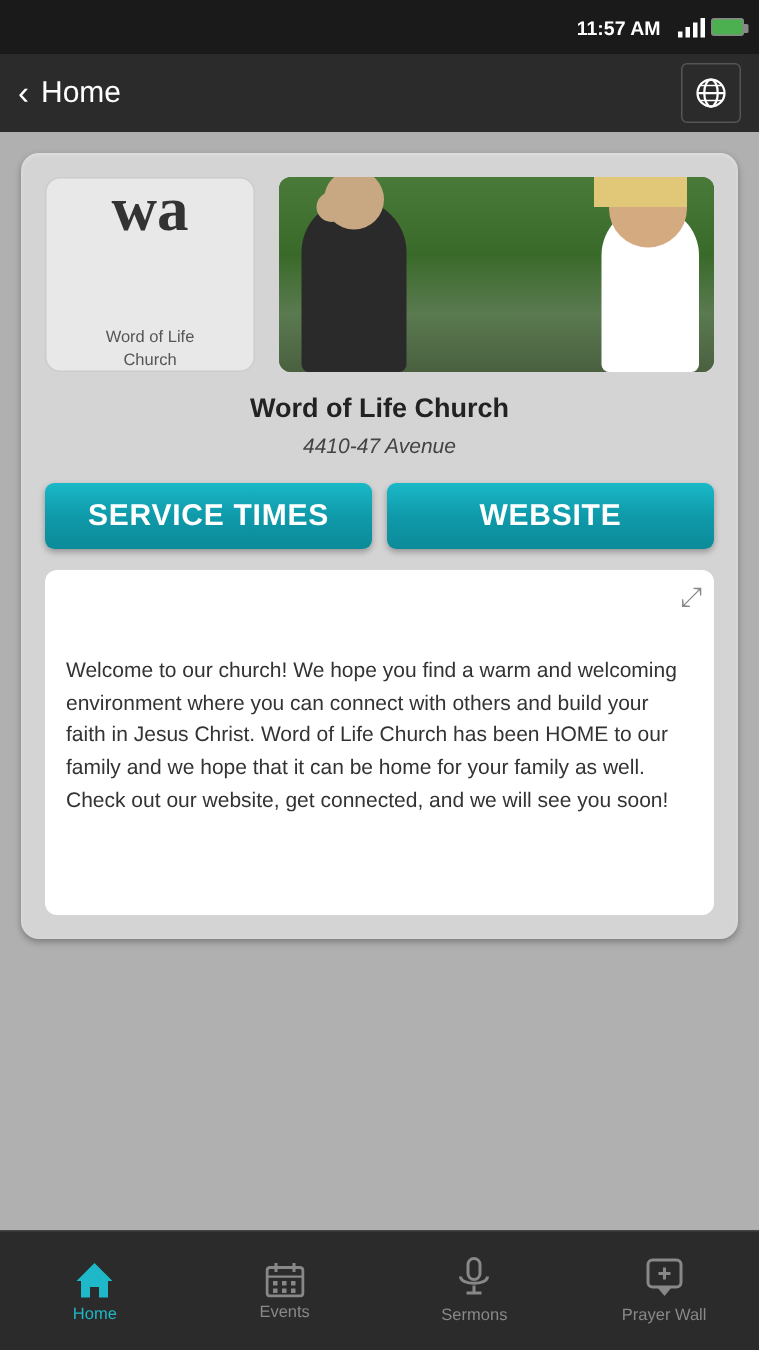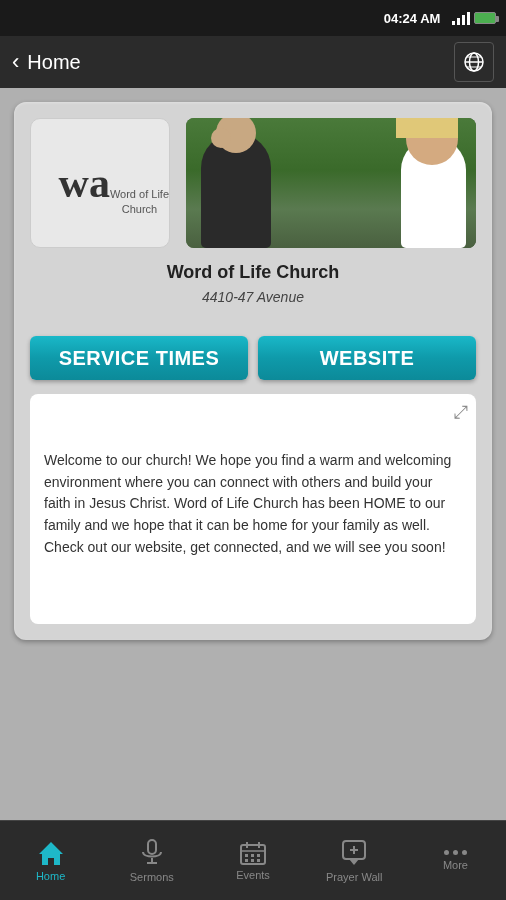--- a/index.html
+++ b/index.html
@@ -115,23 +115,23 @@
       gap: 16px;
       margin-bottom: 14px;
     }
     .church-logo {
       width: 140px;
       height: 130px;
       background: #e8e8e8;
       border-radius: 10px;
       border: 1px solid #ccc;
       display: flex;
-      flex-direction: row;
-      align-items: center;
-      justify-content: flex-end;
+      flex-direction: column;
+      align-items: center;
+      justify-content: space-between;
       flex-shrink: 0;
     }
     .logo-wa {
       font-size: 42px;
       font-weight: bold;
       color: #333;
       font-family: 'Times New Roman', serif;
       line-height: 1;
     }
     .logo-text {
@@ -200,21 +200,21 @@
       top: -38px;
       left: -5px;
       width: 62px;
       height: 38px;
       background: #e0c878;
       border-radius: 50% 50% 0 0;
     }
 
     .church-info {
       text-align: center;
-      margin-bottom: 28px;
+      margin-bottom: 14px;
     }
     .church-name {
       font-size: 18px;
       font-weight: bold;
       color: #222;
       margin-bottom: 4px;
     }
     .church-address {
       font-size: 14px;
       color: #444;
@@ -317,21 +317,21 @@
     .chevron-left {
       font-size: 22px;
       color: #fff;
     }
   </style>
 </head>
 <body>
 
 <div class="status-bar">
   <div class="status-icons">
-    <span>04:24 AM</span>
+    <span>11:57 AM</span>
     &nbsp;
     <div class="signal-bars">
       <span style="height:4px;"></span>
       <span style="height:7px;"></span>
       <span style="height:10px;"></span>
       <span style="height:13px;"></span>
     </div>
     <div class="battery-green"></div>
   </div>
 </div>
@@ -390,32 +390,20 @@
 
 <div class="bottom-nav">
 
   <div class="nav-item active">
     <div style="width:28px;height:26px;position:relative;">
       <svg width="28" height="26" viewBox="0 0 28 26">
         <polygon points="14,2 2,14 5,14 5,25 11,25 11,18 17,18 17,25 23,25 23,14 26,14" fill="#1eb8c8"></polygon>
       </svg>
     </div>
     <span class="nav-label" style="color:#1eb8c8;">Home</span>
-  </div>
-
-  <div class="nav-item">
-    <div>
-      <svg width="22" height="26" viewBox="0 0 22 26">
-        <rect x="7" y="1" width="8" height="14" rx="4" fill="none" stroke="#888" stroke-width="2"></rect>
-        <path d="M2 13 C2 19 20 19 20 13" fill="none" stroke="#888" stroke-width="2"></path>
-        <line x1="11" y1="19" x2="11" y2="24" stroke="#888" stroke-width="2"></line>
-        <line x1="6" y1="24" x2="16" y2="24" stroke="#888" stroke-width="2"></line>
-      </svg>
-    </div>
-    <span class="nav-label">Sermons</span>
   </div>
 
   <div class="nav-item">
     <div style="width:26px;height:24px;">
       <svg width="26" height="24" viewBox="0 0 26 24">
         <rect x="1" y="4" width="24" height="19" rx="2" fill="none" stroke="#888" stroke-width="2"></rect>
         <line x1="1" y1="10" x2="25" y2="10" stroke="#888" stroke-width="1.5"></line>
         <line x1="7" y1="1" x2="7" y2="7" stroke="#888" stroke-width="2"></line>
         <line x1="19" y1="1" x2="19" y2="7" stroke="#888" stroke-width="2"></line>
         <rect x="5" y="13" width="3" height="3" fill="#888"></rect>
@@ -424,32 +412,36 @@
         <rect x="5" y="18" width="3" height="3" fill="#888"></rect>
         <rect x="11" y="18" width="3" height="3" fill="#888"></rect>
         <rect x="17" y="18" width="3" height="3" fill="#888"></rect>
       </svg>
     </div>
     <span class="nav-label">Events</span>
   </div>
 
   <div class="nav-item">
     <div>
+      <svg width="22" height="26" viewBox="0 0 22 26">
+        <rect x="7" y="1" width="8" height="14" rx="4" fill="none" stroke="#888" stroke-width="2"></rect>
+        <path d="M2 13 C2 19 20 19 20 13" fill="none" stroke="#888" stroke-width="2"></path>
+        <line x1="11" y1="19" x2="11" y2="24" stroke="#888" stroke-width="2"></line>
+        <line x1="6" y1="24" x2="16" y2="24" stroke="#888" stroke-width="2"></line>
+      </svg>
+    </div>
+    <span class="nav-label">Sermons</span>
+  </div>
+
+  <div class="nav-item">
+    <div>
       <svg width="26" height="26" viewBox="0 0 26 26">
         <rect x="2" y="2" width="22" height="18" rx="3" fill="none" stroke="#888" stroke-width="2"></rect>
         <line x1="13" y1="7" x2="13" y2="15" stroke="#888" stroke-width="2"></line>
         <line x1="9" y1="11" x2="17" y2="11" stroke="#888" stroke-width="2"></line>
         <polygon points="8,20 13,26 18,20" fill="#888"></polygon>
       </svg>
     </div>
     <span class="nav-label">Prayer Wall</span>
   </div>
 
-  <div class="nav-item">
-    <div class="dots-icon">
-      <div class="dot"></div>
-      <div class="dot"></div>
-      <div class="dot"></div>
-    </div>
-    <span class="nav-label">More</span>
-  </div>
 
 </div>
 
 </body></html>

